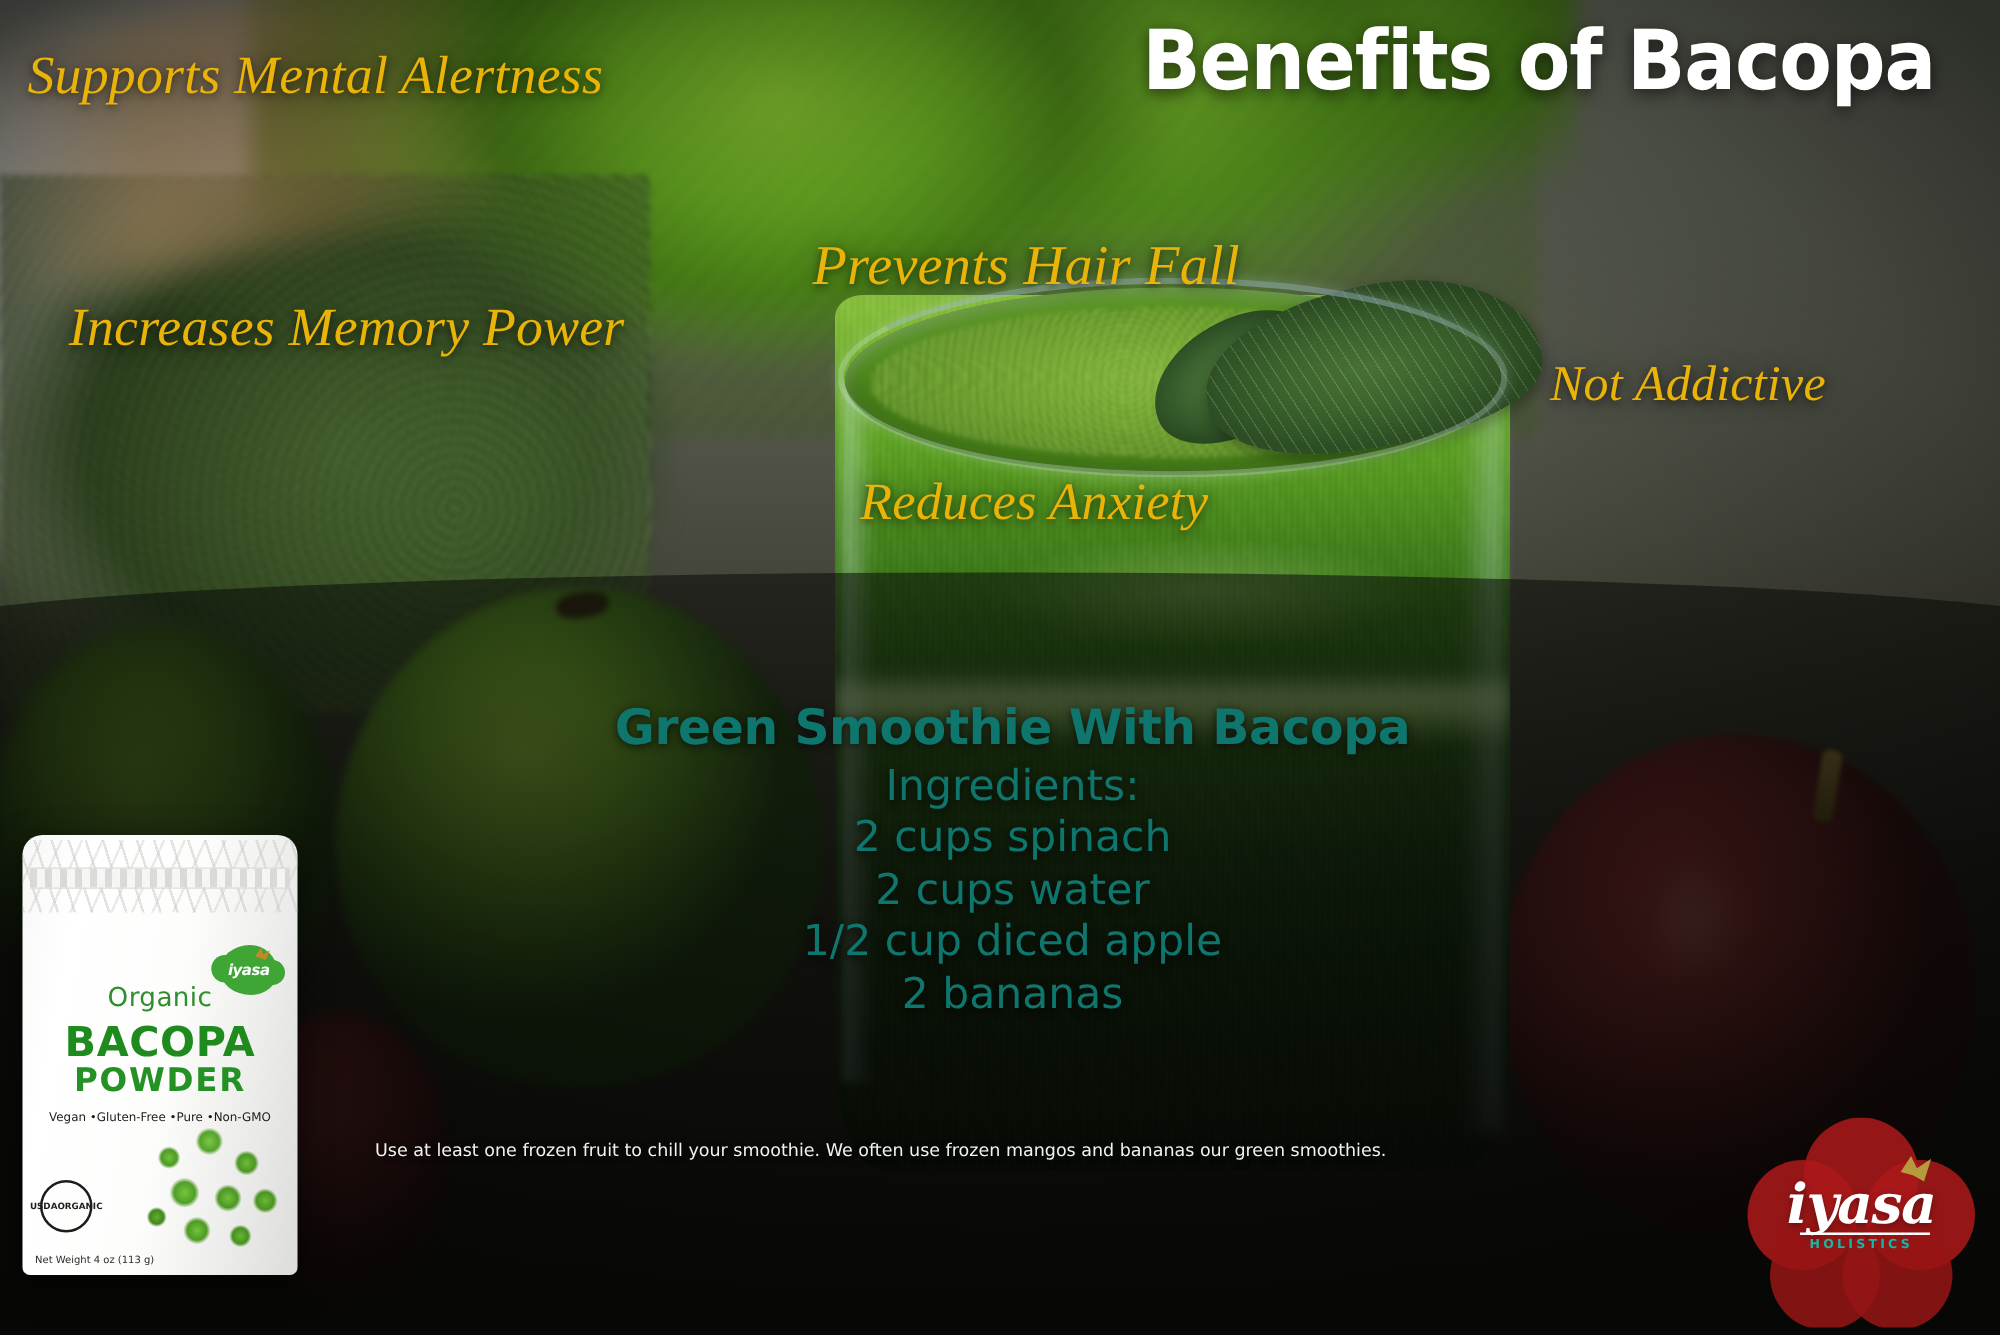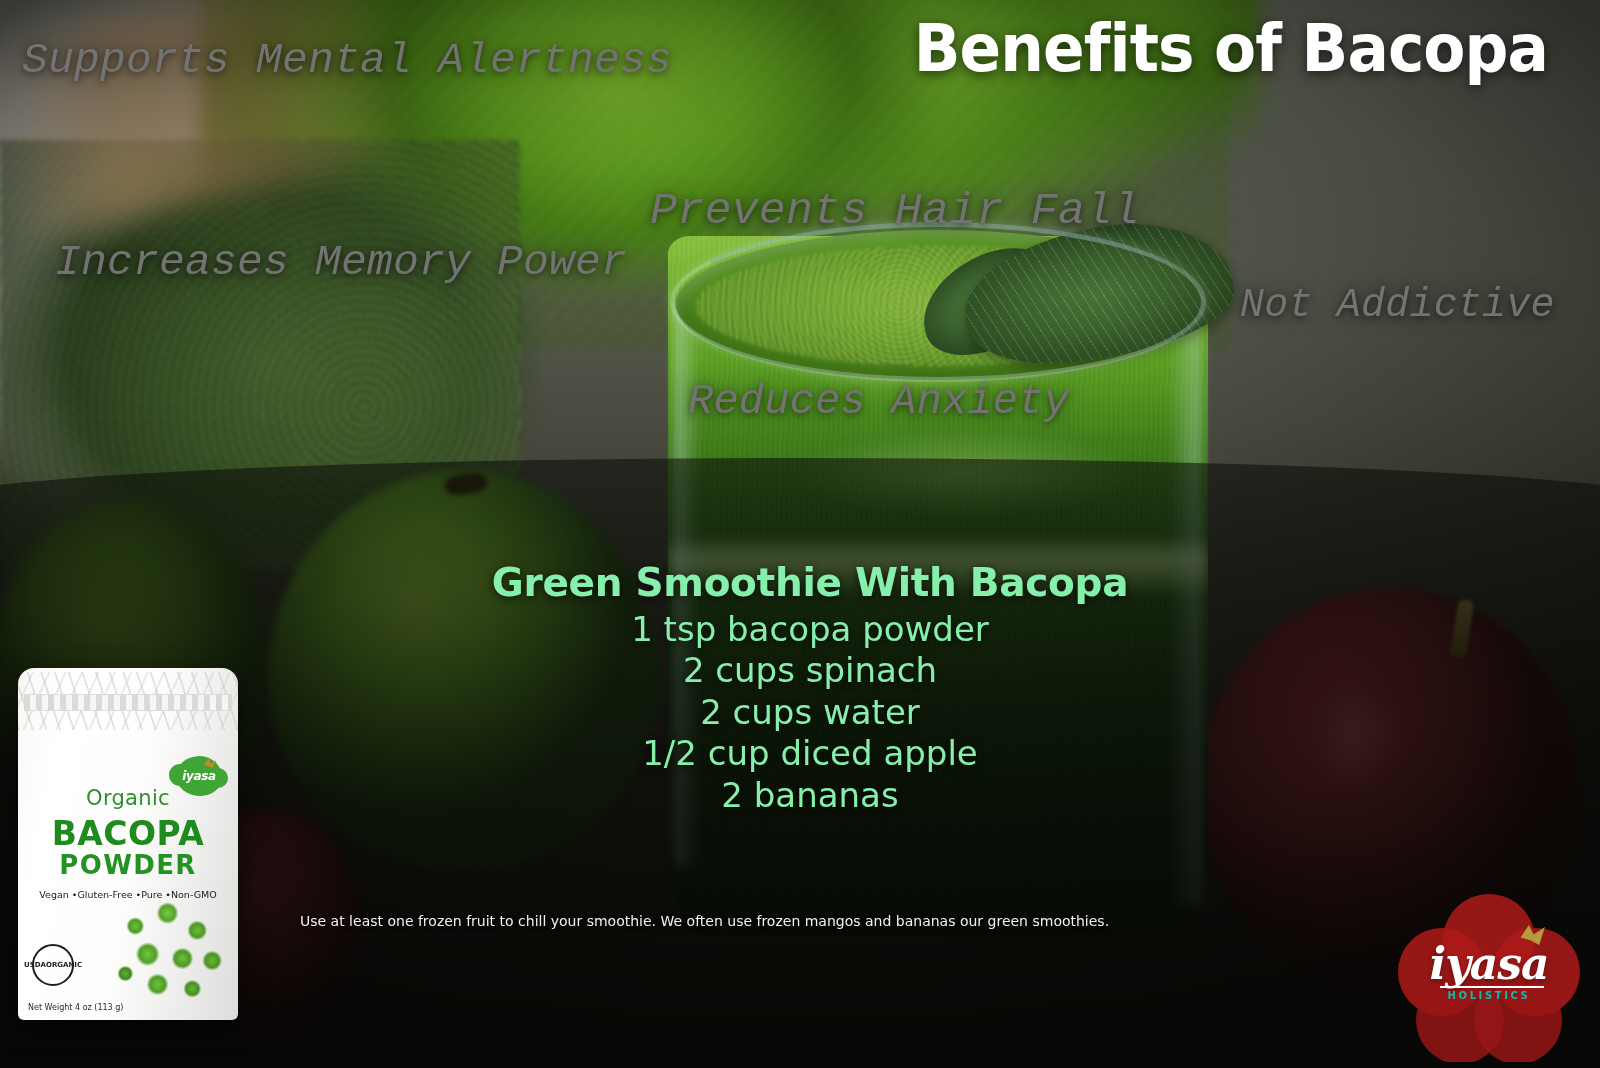--- a/index.html
+++ b/index.html
@@ -252,23 +252,23 @@
   }
   .dark-panel-fill {
     position:absolute; left:-5%; width:110%; top:28px; height:200%;
     background:linear-gradient(180deg, rgba(8,10,6,.55) 0%, rgba(6,8,5,.66) 18%, rgba(5,6,4,.72) 45%, rgba(4,5,3,.78) 100%);
     border-radius:50% 50% 0 0 / 46px 46px 0 0;
   }
 
   
   .benefit {
     position:absolute;
-    color:#737373;
+    color:#eab308;
     font-style:italic;
-    font-family:Liberation Mono, monospace;
+    font-family:Liberation Serif, serif;
     font-weight:400;
     white-space:nowrap;
     text-shadow:0 2px 7px rgba(0,0,0,.55), 0 0 22px rgba(0,0,0,.35);
     letter-spacing:.2px;
   }
   #b-alertness { left:22px;   top:36px;  font-size:43px; }
   #b-memory    { left:55px;   top:238px; font-size:43px; }
   #b-hair      { left:650px;  top:186px; font-size:45px; }
   #b-anxiety   { left:688px;  top:378px; font-size:42px; }
   #b-addictive { left:1240px; top:283px; font-size:40px; }
@@ -285,21 +285,21 @@
     text-shadow:0 3px 12px rgba(0,0,0,.6);
     transform:scaleX(.93);
     transform-origin:right top;
   }
 
   .recipe {
     position:absolute;
     left:440px; top:560px;
     width:740px;
     text-align:center;
-    color:#86efac;
+    color:#0f766e;
     font-family:"DejaVu Sans", sans-serif;
     text-shadow:0 2px 8px rgba(0,0,0,.7);
   }
   .recipe-title {
     font-size:39px;
     font-weight:bold;
     letter-spacing:-.3px;
     margin-bottom:4px;
   }
   .recipe-sub { font-size:34px; line-height:1.22; }
@@ -514,22 +514,22 @@
   <h1 id="main-title">Benefits of Bacopa</h1>
 
   <div class="benefit" id="b-alertness">Supports Mental Alertness</div>
   <div class="benefit" id="b-memory">Increases Memory Power</div>
   <div class="benefit" id="b-anxiety">Reduces Anxiety</div>
   <div class="benefit" id="b-hair">Prevents Hair Fall</div>
   <div class="benefit" id="b-addictive">Not Addictive</div>
 
   <div class="recipe">
     <div class="recipe-title">Green Smoothie  With Bacopa</div>
+    <div class="recipe-sub">Ingredients:</div>
     <ul class="ing-list">
-      <li>1 tsp bacopa powder</li>
       <li>2 cups spinach</li>
       <li>2 cups water</li>
       <li>1/2 cup diced apple</li>
       <li>2 bananas</li>
     </ul>
   </div>
 
   <div class="footnote">Use at least one frozen fruit to chill your smoothie. We often use frozen mangos and bananas our green smoothies.</div>
 
   <div class="pouch">

